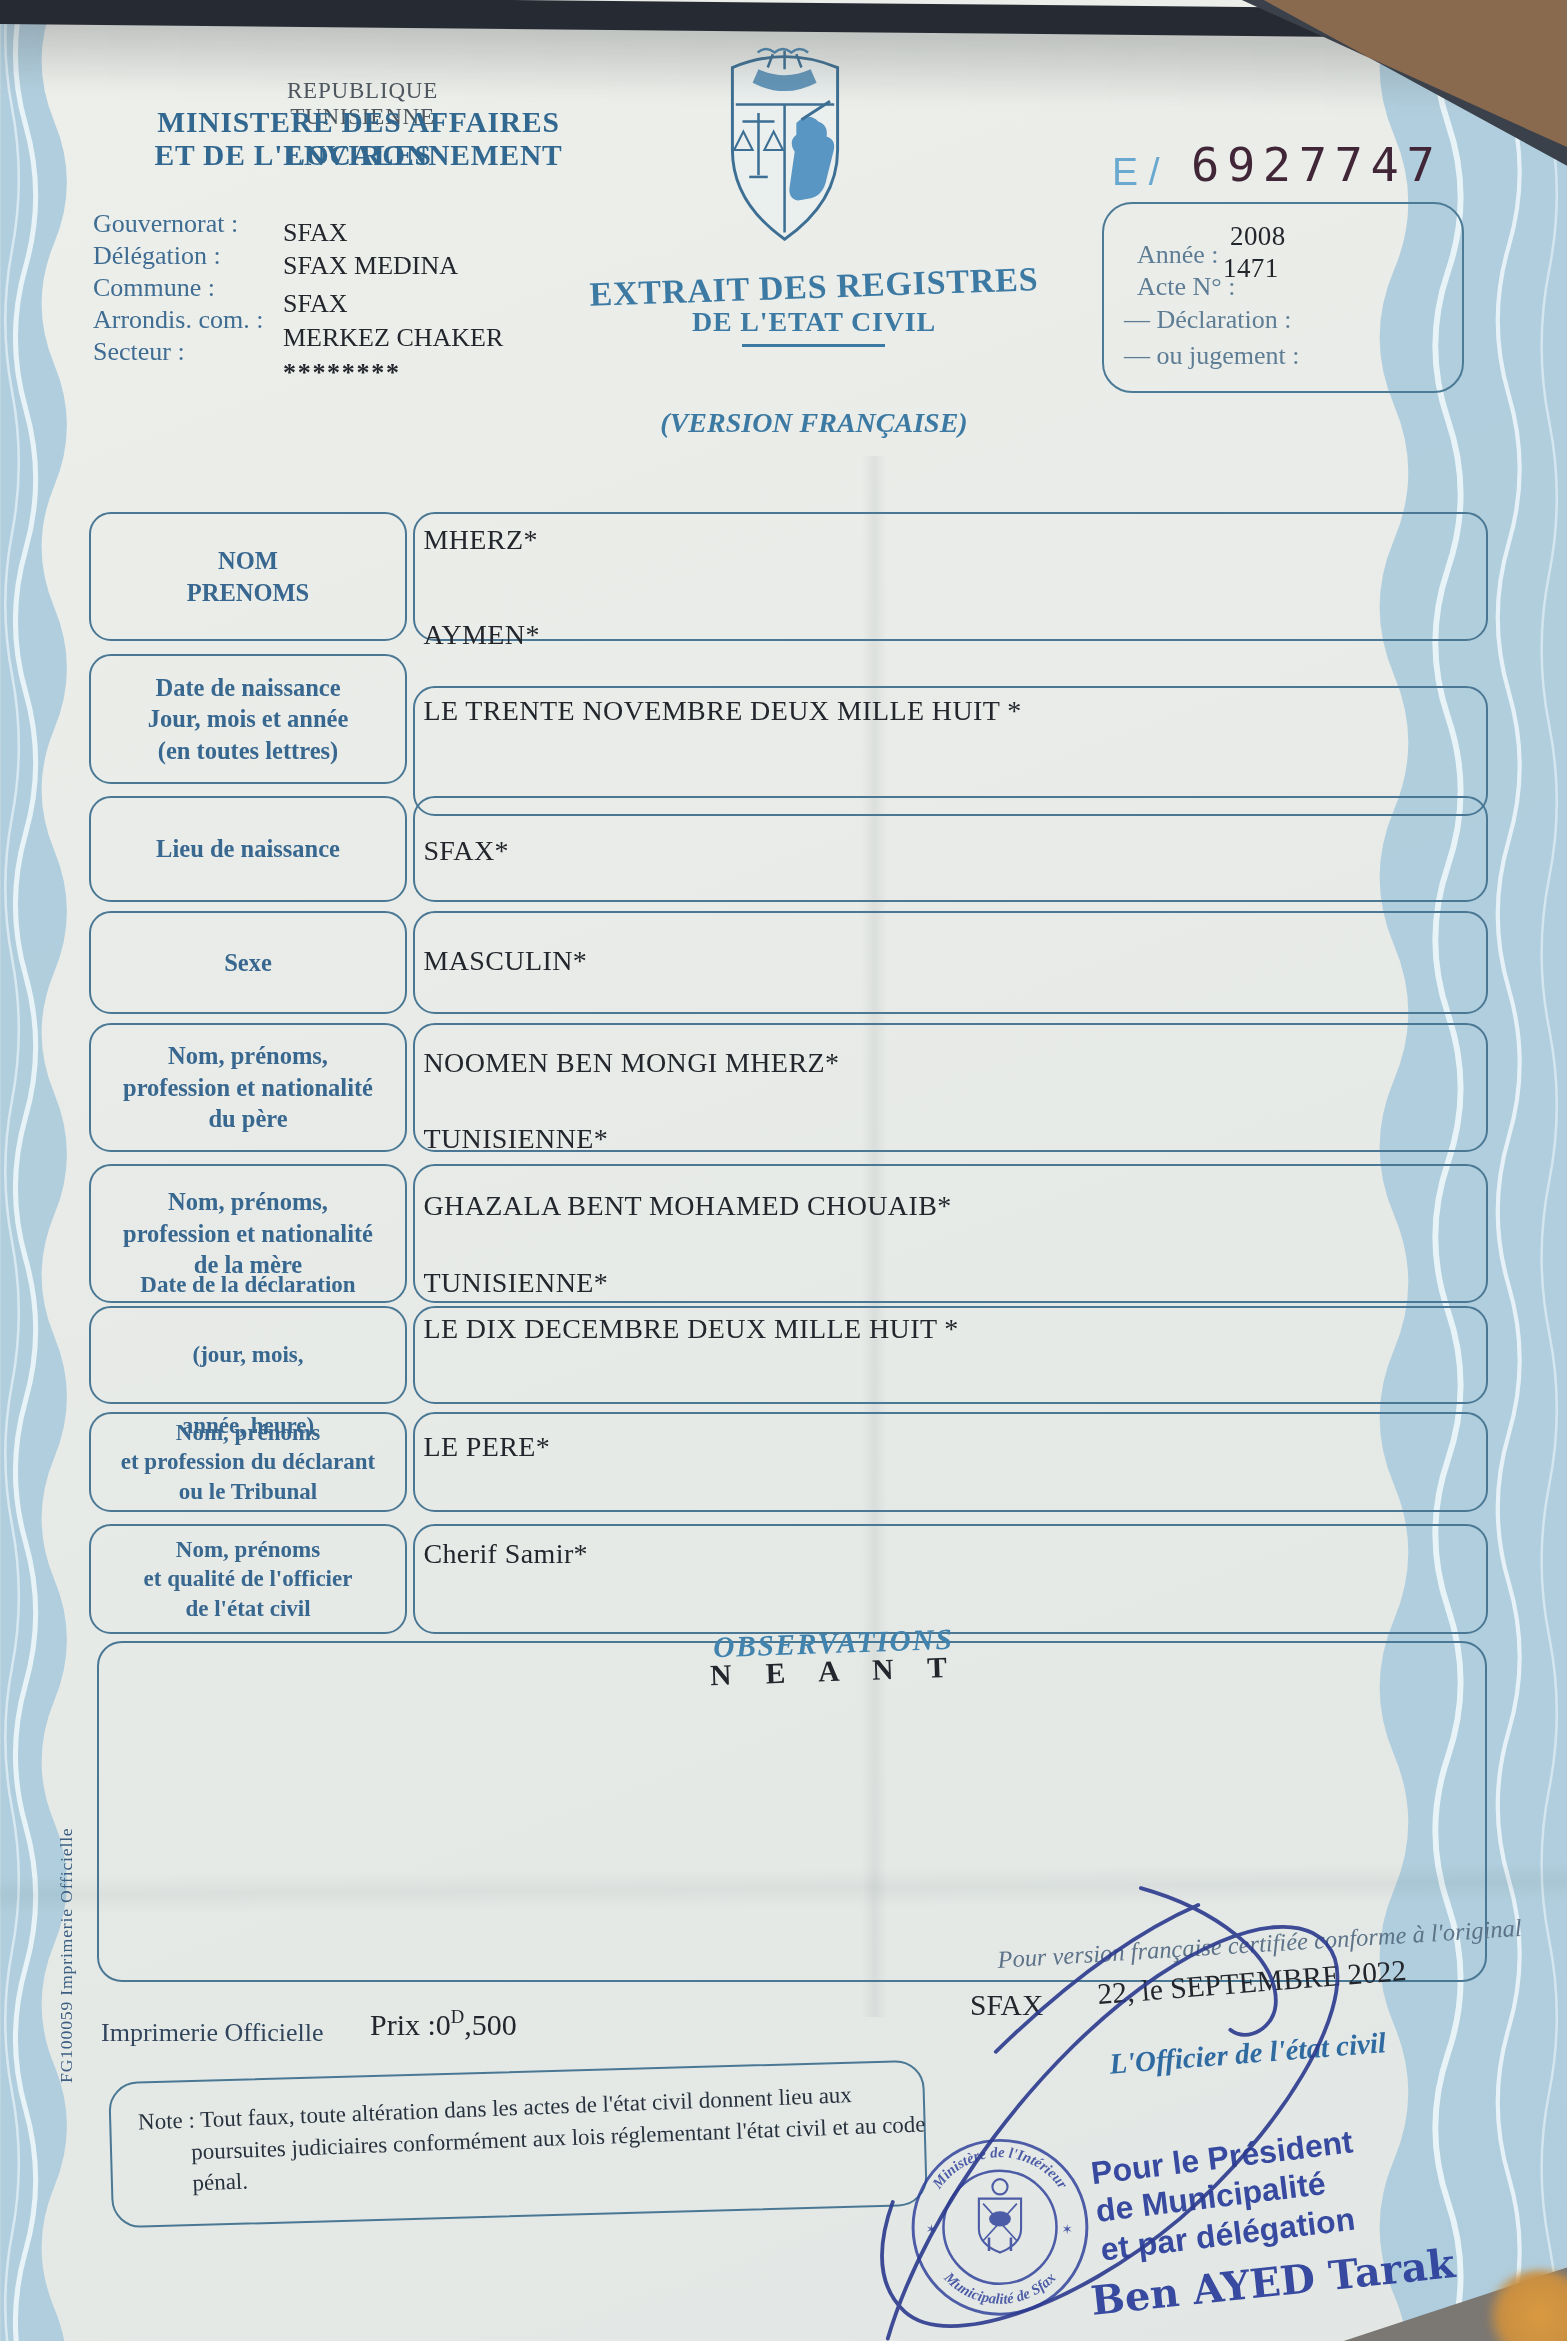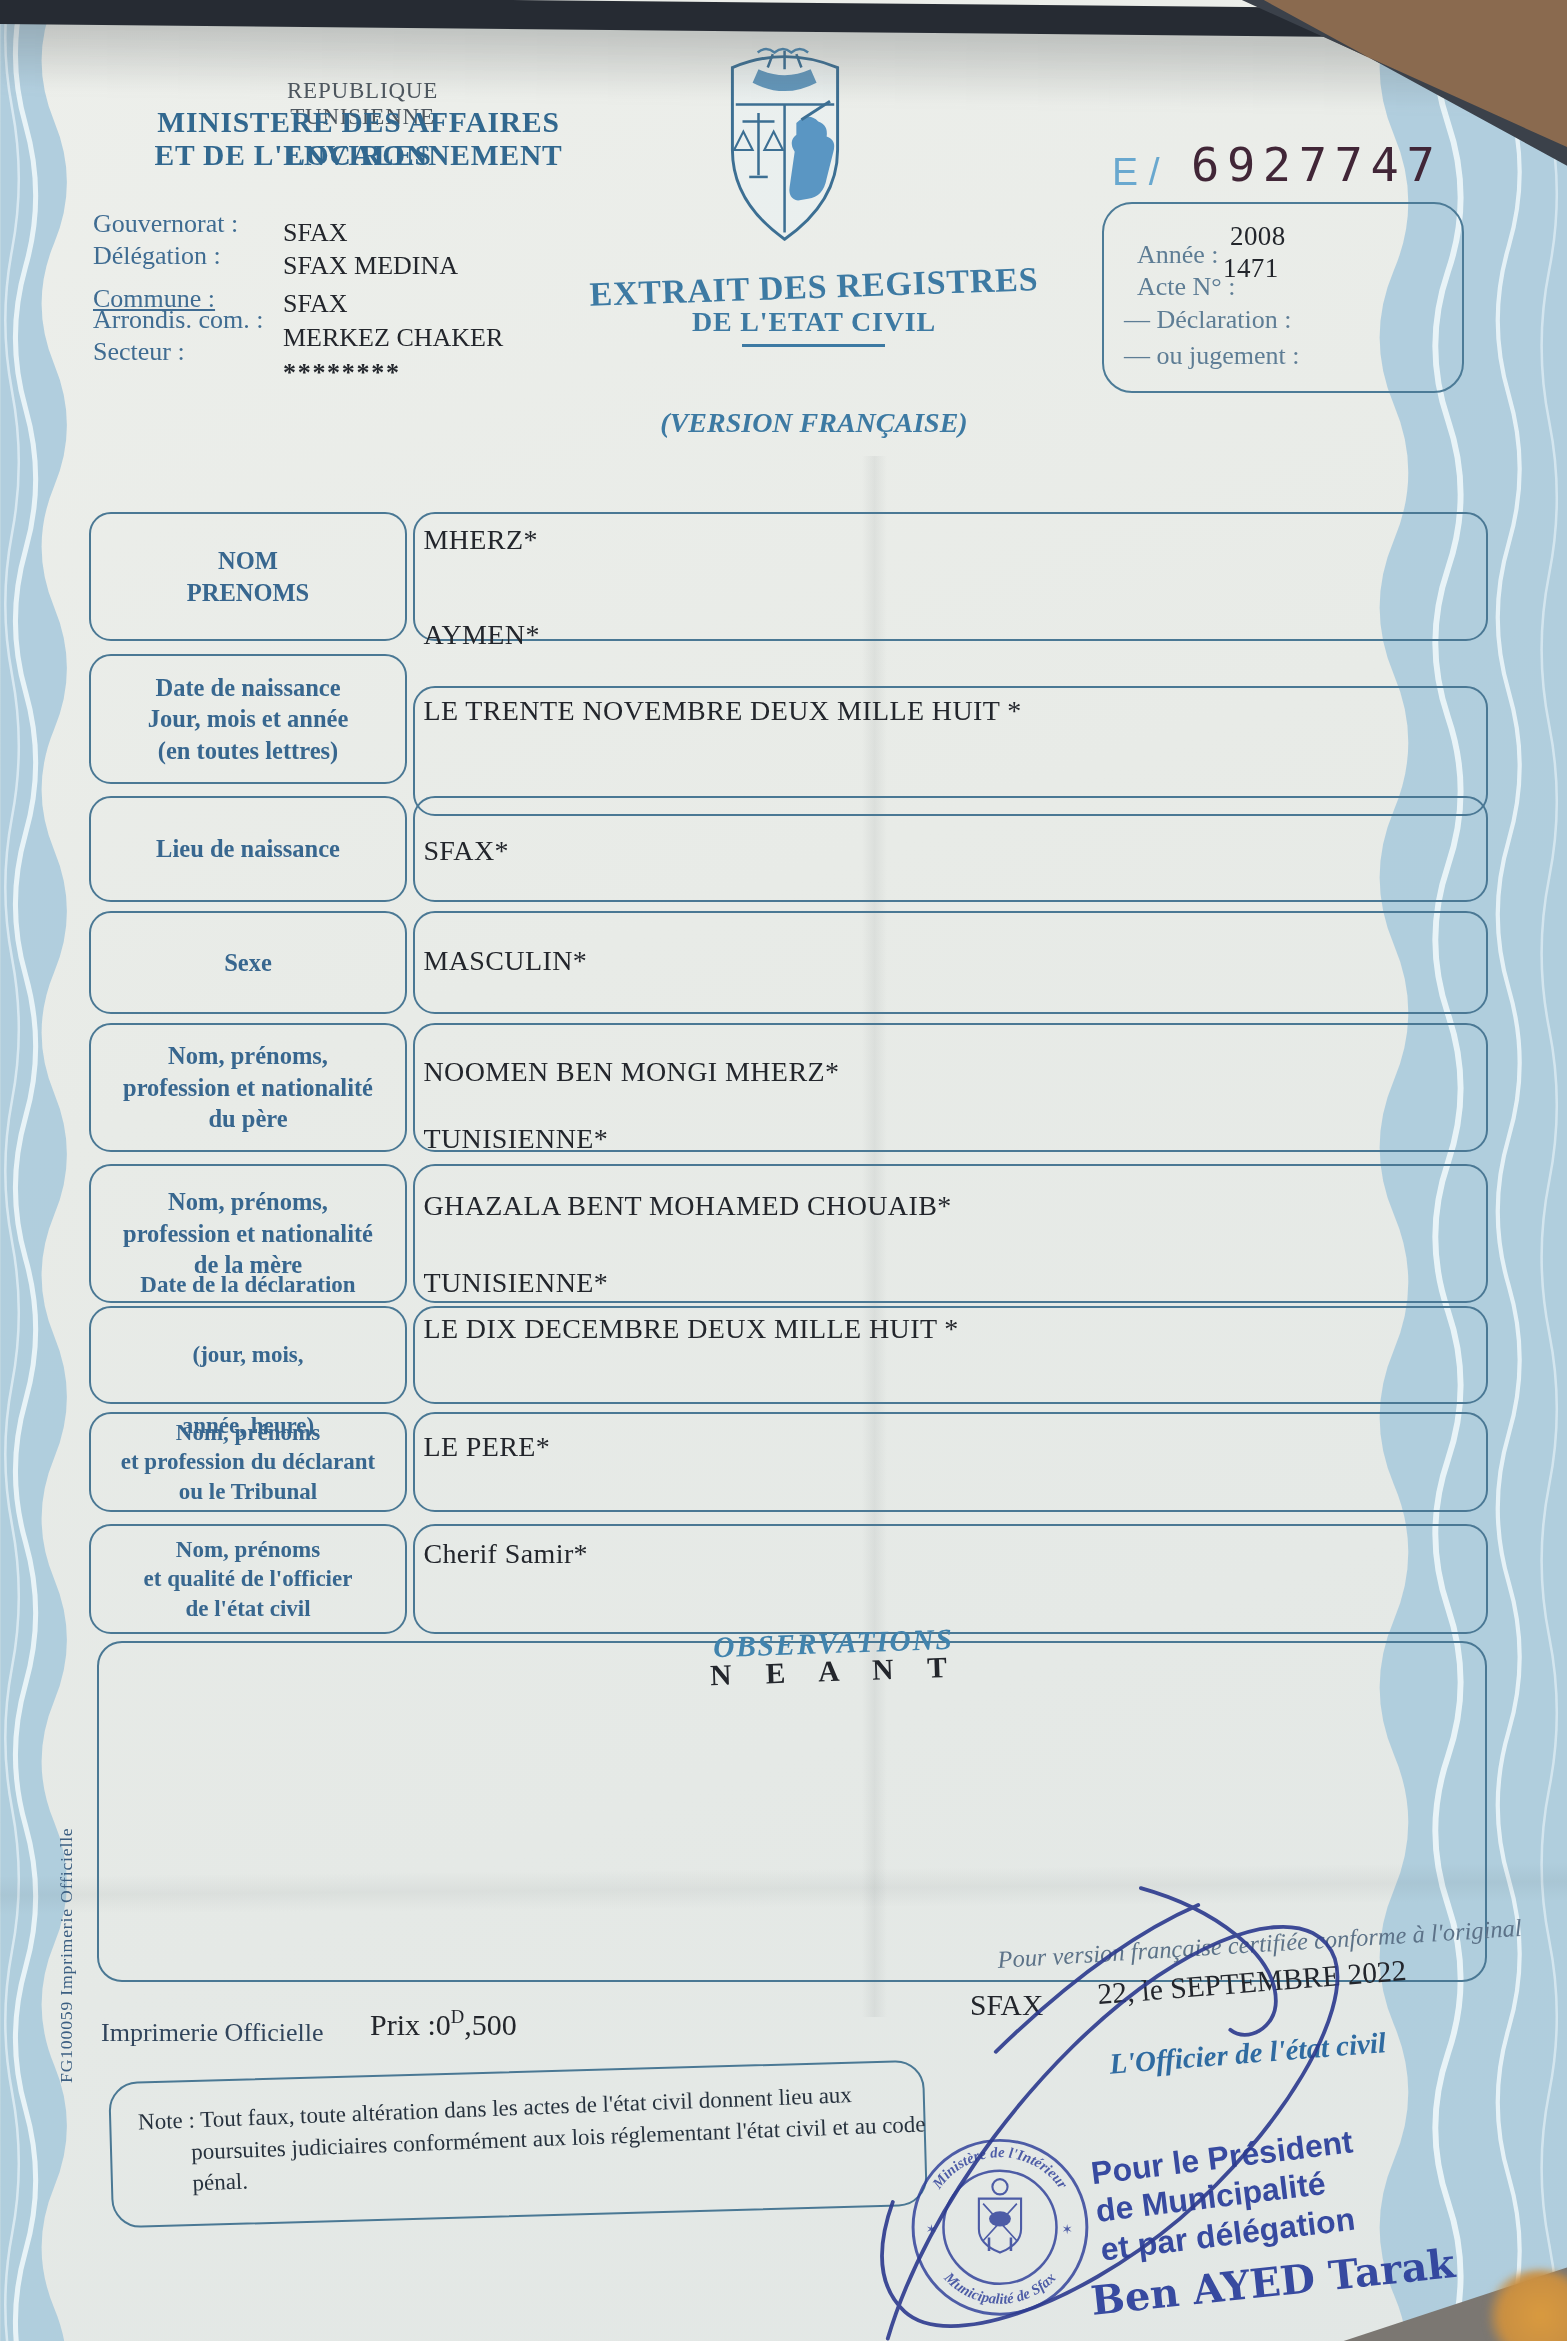--- a/index.html
+++ b/index.html
@@ -73,21 +73,21 @@
       <path d="M92,104 L126,82" stroke="#3c6f93" stroke-width="3.5"></path>
     </svg>
 
     <div class="abs" style="left:1112px;top:150px;font-size:39px;color:#69a8cf;font-family:'Liberation Sans',sans-serif;">E /</div>
     <div class="abs" style="left:1191px;top:137px;font-size:47px;color:#412637;font-family:'DejaVu Sans Mono',monospace;letter-spacing:7.6px;">6927747</div>
 
     <div class="abs admlbl" style="left:93px;top:209px;">Gouvernorat :</div>
     <div class="abs admval" style="left:283px;top:218px;">SFAX</div>
     <div class="abs admlbl" style="left:93px;top:241px;">Délégation :</div>
     <div class="abs admval" style="left:283px;top:251px;">SFAX MEDINA</div>
-    <div class="abs admlbl" style="left:93px;top:284px;text-decoration:underline;">Commune :</div>
+    <div class="abs admlbl" style="left:93px;top:273px;">Commune :</div>
     <div class="abs admval" style="left:283px;top:289px;">SFAX</div>
     <div class="abs admlbl" style="left:93px;top:305px;">Arrondis. com. :</div>
     <div class="abs admval" style="left:283px;top:323px;">MERKEZ CHAKER</div>
     <div class="abs admlbl" style="left:93px;top:337px;">Secteur :</div>
     <div class="abs admval" style="left:283px;top:358px;font-weight:bold;letter-spacing:1.7px;">********</div>
 
     <div class="abs" style="left:540px;top:268px;width:548px;text-align:center;font-size:34px;font-weight:bold;color:#3d7aa3;letter-spacing:0.8px;transform:rotate(-2deg);">EXTRAIT DES REGISTRES</div>
     <div class="abs" style="left:540px;top:306px;width:548px;text-align:center;font-size:28px;font-weight:bold;color:#3d7aa3;letter-spacing:0.8px;">DE L'ETAT CIVIL</div>
     <div class="abs" style="left:742px;top:344px;width:143px;height:3.4px;background:#3d7aa3;"></div>
     <div class="abs" style="left:540px;top:407px;width:548px;text-align:center;font-size:28px;font-weight:bold;font-style:italic;color:#3d7aa3;">(VERSION FRANÇAISE)</div>
@@ -131,21 +131,21 @@
     <div class="box rowval" style="top:911px;height:99px;text-decoration:underline;">
       <span class="val" style="top:32px;">MASCULIN*</span>
     </div>
 
     <div class="box rowlabel" style="top:1023px;height:125px;">
       <span>Nom, prénoms,</span>
       <span>profession et nationalité</span>
       <span>du père</span>
     </div>
     <div class="box rowval" style="top:1023px;height:125px;">
-      <span class="val" style="top:31px;">NOOMEN BEN MONGI MHERZ*</span>
+      <span class="val" style="top:22px;">NOOMEN BEN MONGI MHERZ*</span>
       <span class="val" style="bottom:-5px;">TUNISIENNE*</span>
     </div>
 
     <div class="box rowlabel" style="top:1164px;height:135px;">
       <span>Nom, prénoms,</span>
       <span>profession et nationalité</span>
       <span>de la mère</span>
     </div>
     <div class="box rowval" style="top:1164px;height:135px;">
       <span class="val" style="top:23.6px;">GHAZALA BENT MOHAMED CHOUAIB*</span>

